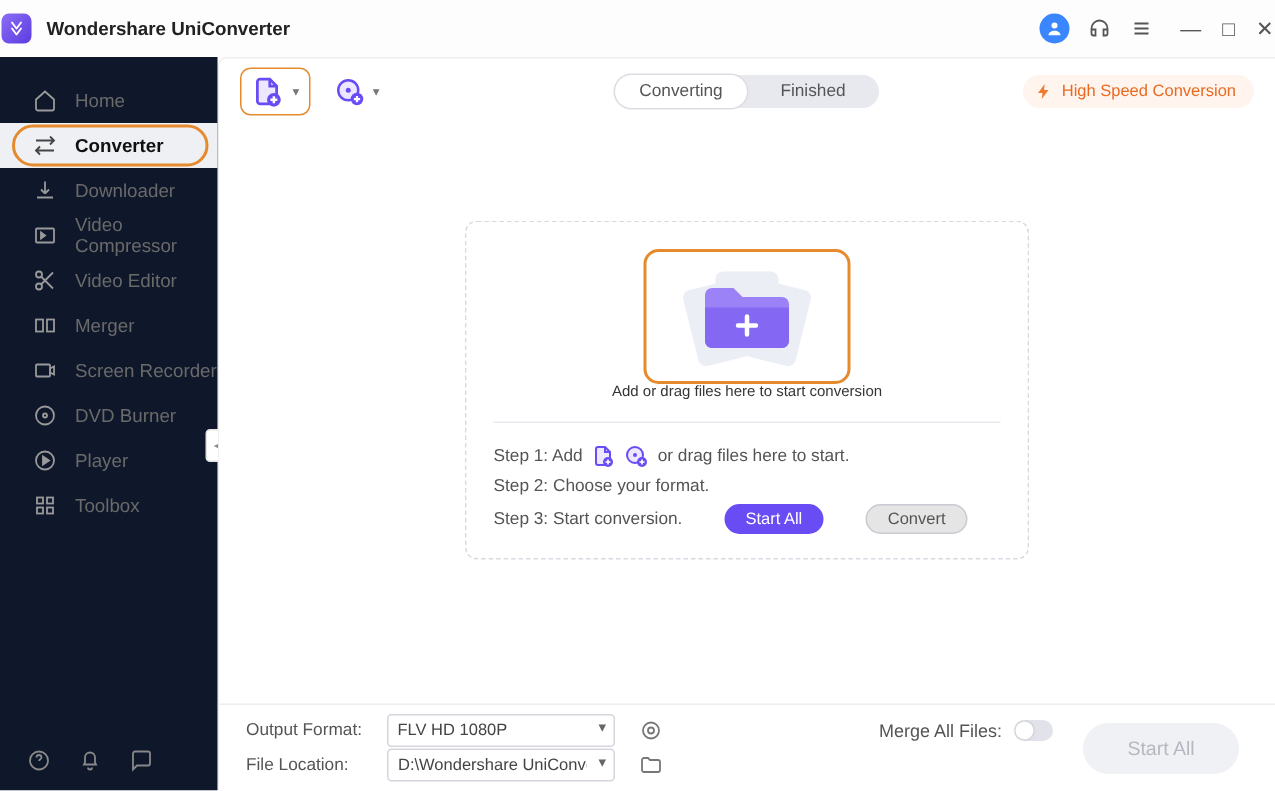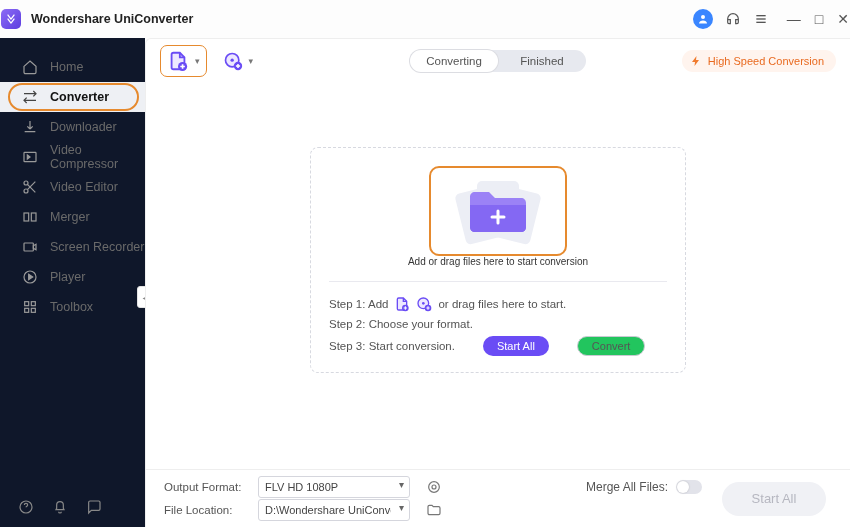--- a/index.html
+++ b/index.html
@@ -62,21 +62,21 @@
   .doc-ghost:nth-child(2){transform:translateY(-4px);}
   .doc-ghost:nth-child(3){transform:rotate(14deg) translateY(4px);}
   .folder{ width:64px;height:48px; position:relative; z-index:2;}
   .dropzone-text{ text-align:center; font-size:10px; color:#353535; margin-top:0;}
   .divider{ height:1px;background:#e9e9ef; margin:14px 0;}
   .step{ font-size:11.5px; color:#545454; display:flex; align-items:center; gap:6px; margin:6px 0;}
   .step .mini{width:16px;height:16px;}
   .step-row3{display:flex;align-items:center;gap:28px;}
   .step-row3 .lbl{font-size:11.5px;color:#545454;}
   .btn-purple{ height:20px; padding:0 14px; background:#6a4cf5; color:#fff; border:none; border-radius:10px; font-size:11px; cursor:pointer;}
-  .btn-outline{ height:20px; padding:0 14px; background:#22c55e; color:#555; border:1px solid #c9cad2; border-radius:10px; font-size:11px; cursor:pointer;}
+  .btn-outline{ height:20px; padding:0 14px; background:#e5e5e5; color:#555; border:1px solid #c9cad2; border-radius:10px; font-size:11px; cursor:pointer;}
 
   
   .bottombar{ height:58px; border-top:1px solid #eee; padding:6px 18px; display:grid; grid-template-columns: 86px 160px 26px 110px 90px 30px 1fr 110px; grid-template-rows:1fr 1fr; column-gap:8px; align-items:center;}
   .bb-label{ font-size:11.5px; color:#555; }
   .bb-select{ height:22px; border:1px solid #d5d6dd; border-radius:3px; font-size:11px; padding:0 18px 0 6px; color:#444; background:#fff; appearance:none; position:relative;}
   .bb-select-wrap{position:relative; width:152px;}
   .bb-select-wrap::after{content:"▾"; position:absolute; right:6px; top:3px; font-size:10px; color:#666; pointer-events:none;}
   .bb-icon{ width:16px;height:16px;color:#777;cursor:pointer;}
   .bb-icon svg{width:100%;height:100%;}
   .merge-lbl{font-size:12px;color:#555; grid-column:5; grid-row:1; text-align:right;}
@@ -164,20 +164,27 @@
             <rect x="14" y="6" width="7" height="12"></rect>
           </svg></span>
       <span>Merger</span>
     </div>
     <div class="nav-item">
       <span class="nav-icon"><svg viewBox="0 0 24 24" fill="none" stroke="currentColor" stroke-width="1.8">
             <rect x="3" y="6" width="14" height="12" rx="1"></rect>
             <path d="M17 10l4-2v8l-4-2z"></path>
           </svg></span>
       <span>Screen Recorder</span>
+    </div>
+    <div class="nav-item">
+      <span class="nav-icon"><svg viewBox="0 0 24 24" fill="none" stroke="currentColor" stroke-width="1.8">
+            <circle cx="12" cy="12" r="9"></circle>
+            <circle cx="12" cy="12" r="2"></circle>
+          </svg></span>
+      <span>DVD Burner</span>
     </div>
     <div class="nav-item">
       <span class="nav-icon"><svg viewBox="0 0 24 24" fill="none" stroke="currentColor" stroke-width="1.8">
             <circle cx="12" cy="12" r="9"></circle>
             <path d="M10 8l6 4-6 4z" fill="currentColor"></path>
           </svg></span>
       <span>Player</span>
     </div>
     <div class="nav-item">
       <span class="nav-icon"><svg viewBox="0 0 24 24" fill="none" stroke="currentColor" stroke-width="1.8">

